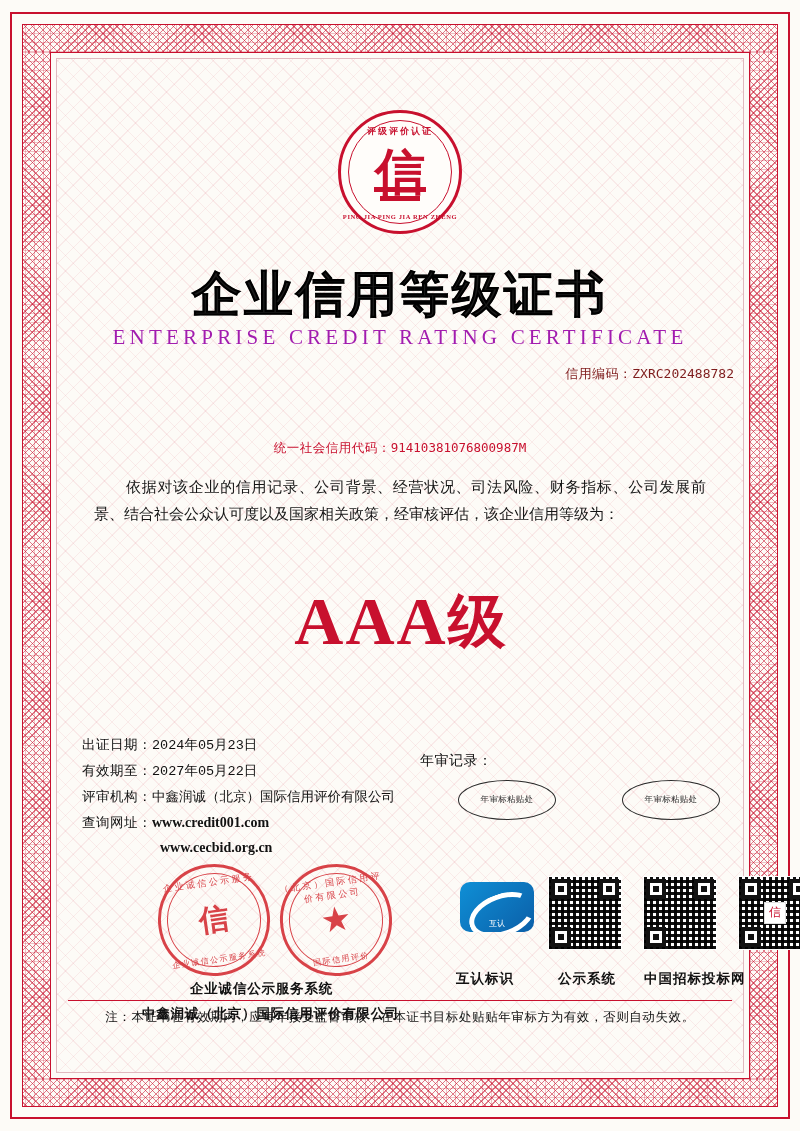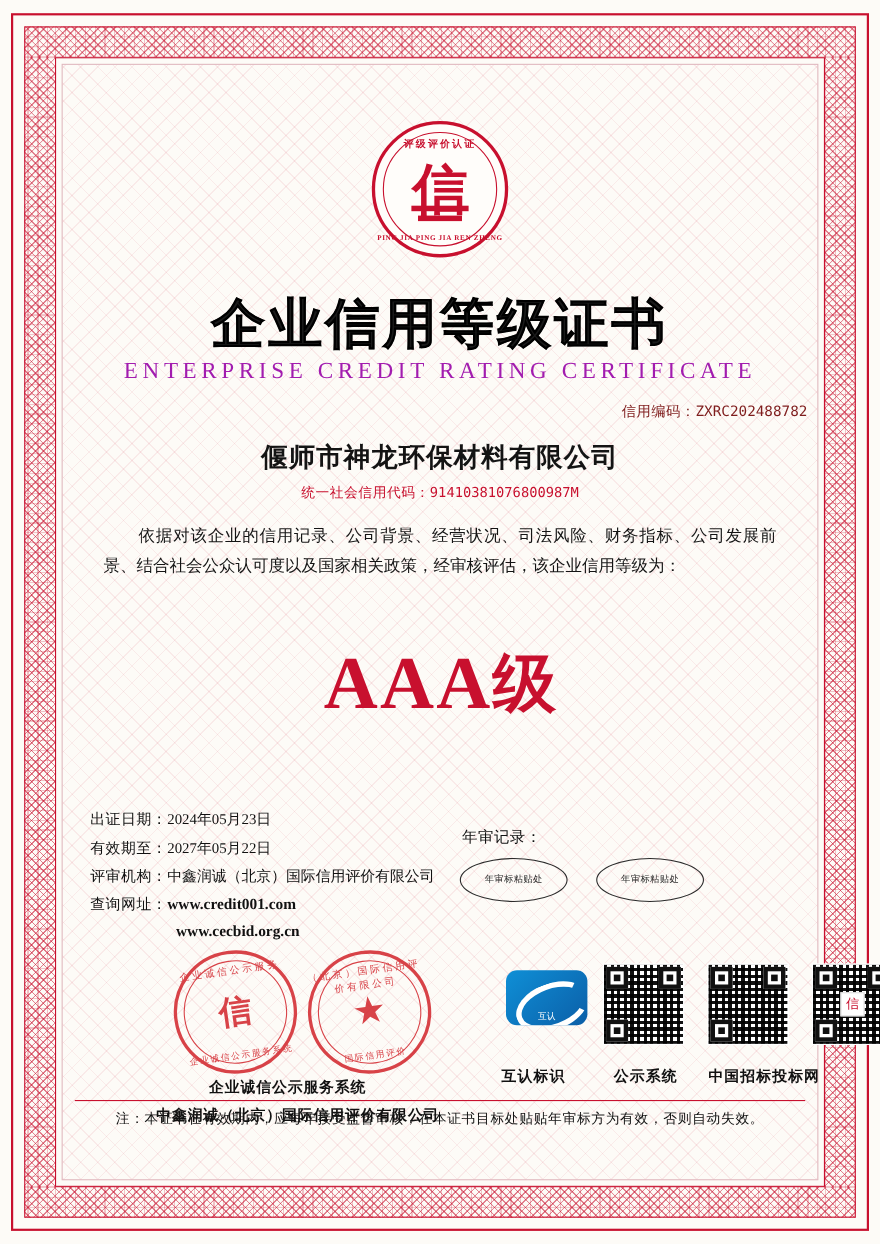--- a/index.html
+++ b/index.html
@@ -233,21 +233,21 @@
     position: absolute;
     left: 22px;
     top: 670px;
     font-family: "DejaVu Sans", sans-serif;
     font-size: 13.5px;
     color: #111;
     line-height: 25px;
   }
   .details .row { white-space: nowrap; }
   .details .lbl { letter-spacing: 0.5px; }
-  .details .val { font-family: Liberation Serif, serif; }
+  .details .val { font-family: Liberation Mono, monospace; }
   .details .url {
     font-family: "Liberation Serif", serif;
     font-size: 14px;
     font-weight: bold;
   }
   .details .url-2 {
     margin-left: 78px;
   }
 
   .annual {
@@ -271,20 +271,21 @@
     height: 38px;
     border: 1px solid #2b2b2b;
     border-radius: 50%;
     display: flex;
     align-items: center;
     justify-content: center;
     font-family: "DejaVu Sans", sans-serif;
     font-size: 8.5px;
     color: #2b2b2b;
     letter-spacing: 0.3px;
+    margin-left: 40px;
   }
 
   
   .seals {
     position: absolute;
     left: 10px;
     top: 800px;
     width: 660px;
     height: 140px;
   }
@@ -496,21 +497,20 @@
       </div>
     </div>
 
     <div class="title-cn">企业信用等级证书</div>
     <div class="title-en">ENTERPRISE CREDIT RATING CERTIFICATE</div>
 
     <div class="cert-no">
       <span>信用编码：</span><span class="val">ZXRC202488782</span>
     </div>
 
-    <div class="company">偃师市神龙环保材料有限公司</div>
 
     <div class="uscc">
       <span>统一社会信用代码：</span><span class="num">91410381076800987M</span>
     </div>
 
     <div class="statement">依据对该企业的信用记录、公司背景、经营状况、司法风险、财务指标、公司发展前景、结合社会公众认可度以及国家相关政策，经审核评估，该企业信用等级为：</div>
 
     <div class="grade">
       <span class="aaa">AAA</span><span class="ji">级</span>
     </div>

